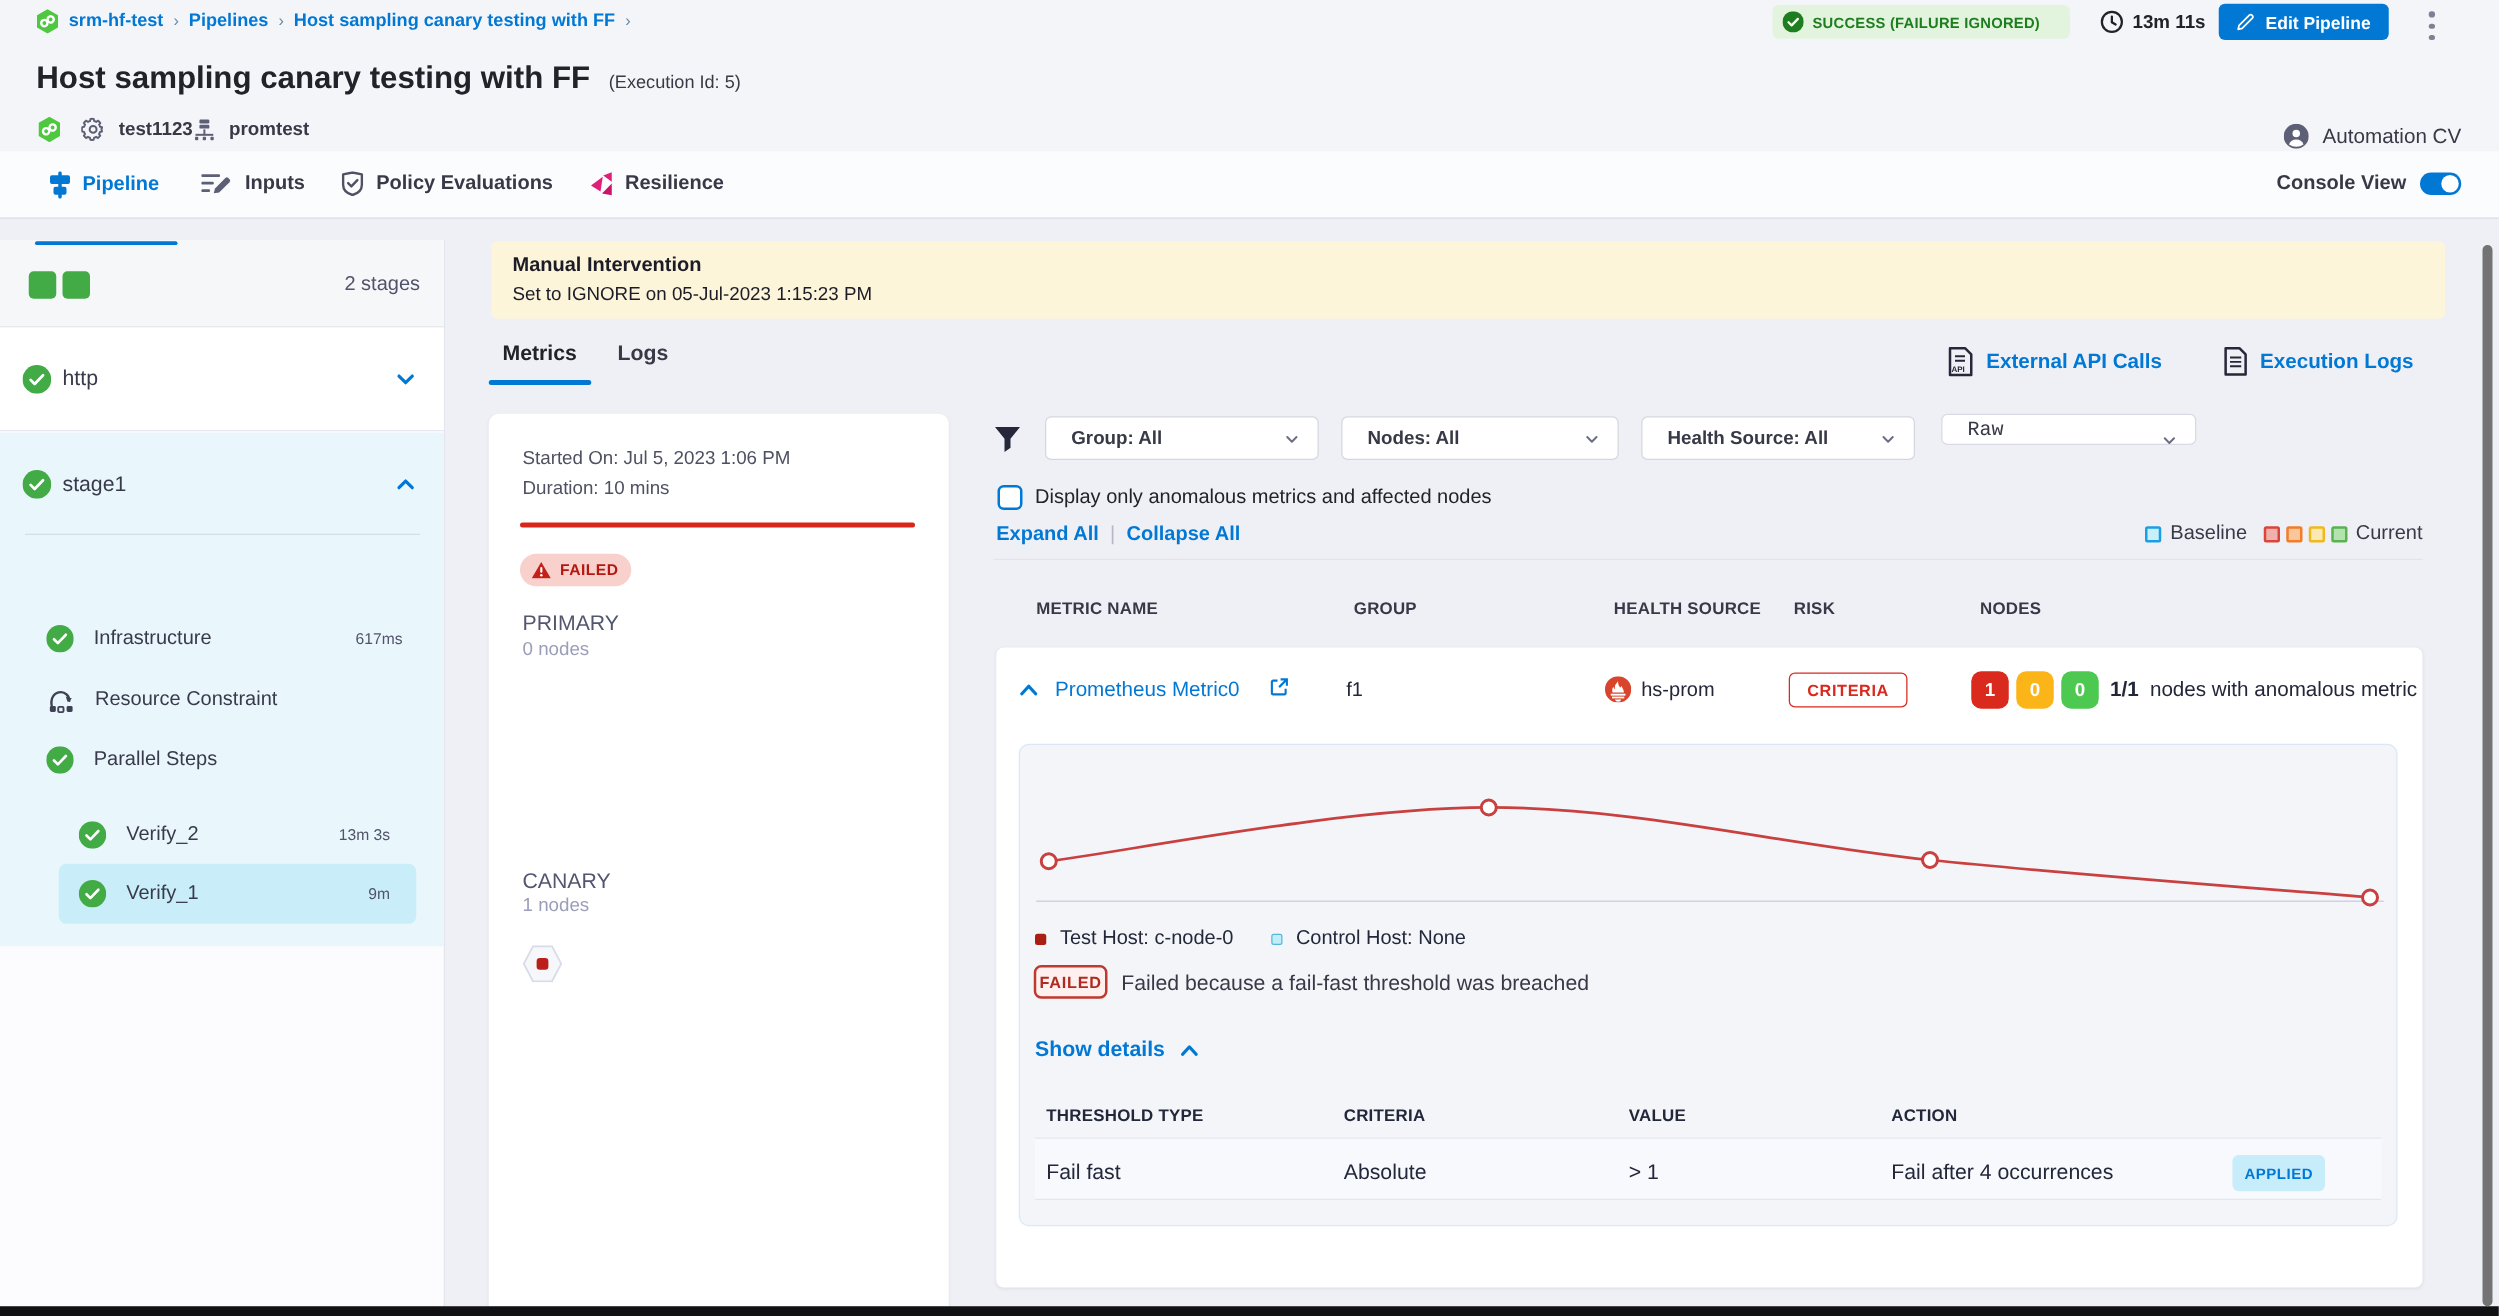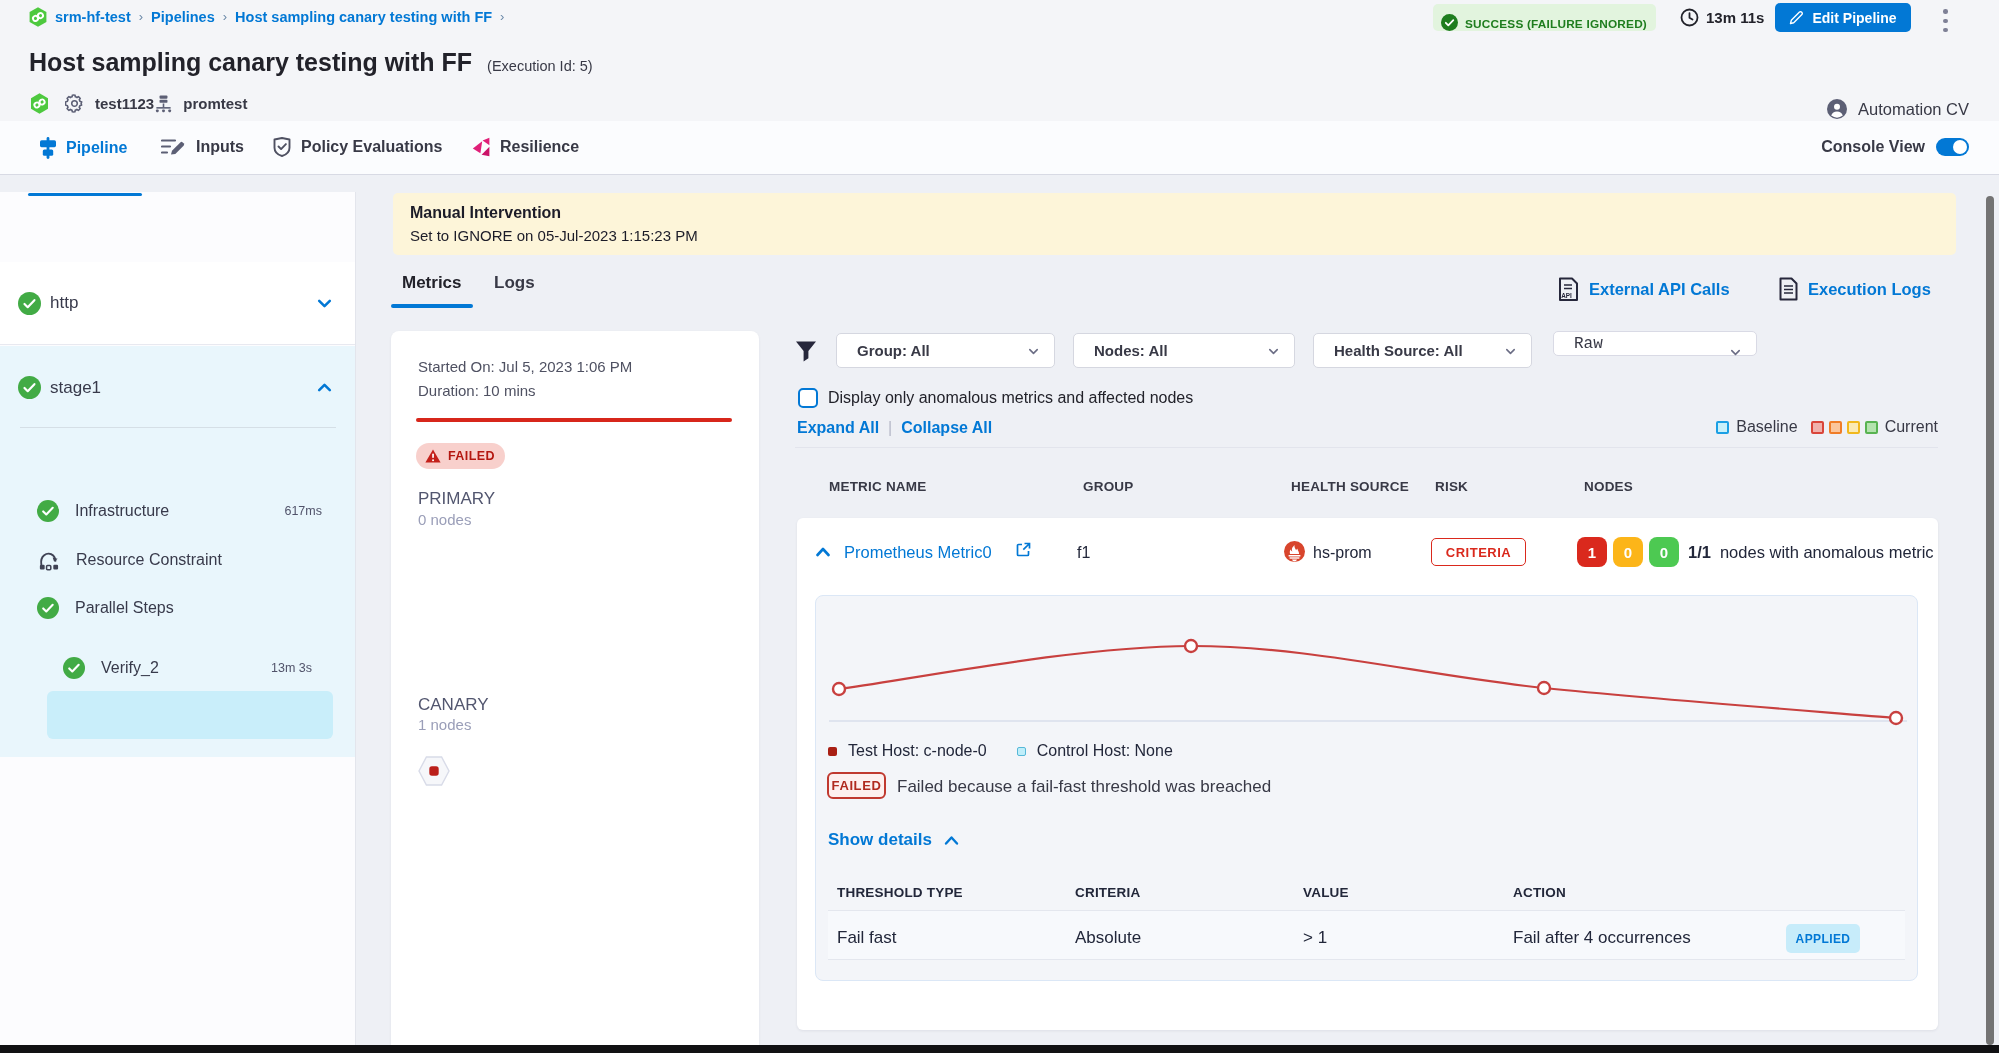--- a/index.html
+++ b/index.html
@@ -9,21 +9,21 @@
 
 
 #header { position:absolute; left:0; top:0; width:1999px; height:136px; background:#f4f5f8; border-bottom:1px solid #dcdee8; }
 #crumbs { position:absolute; left:29px; top:7px; height:19px; display:flex; align-items:center; font-size:14.5px; font-weight:bold; color:#0278d5; }
 #crumbs .sep { color:#6b89a8; margin:0 8px; font-weight:normal; font-size:13px; }
 #title { position:absolute; left:29px; top:48px; font-size:25px; font-weight:bold; color:#22222a; }
 #title span { font-size:14.5px; font-weight:normal; color:#383946; margin-left:8px; }
 #metarow { position:absolute; left:30px; top:92px; height:22px; display:flex; align-items:center; font-size:15px; font-weight:bold; color:#383946; }
 
 #statusrow { position:absolute; left:0; top:0; width:1999px; height:36px; }
-.pill-success { position:absolute; right:343px; top:4px; background:#e2f4de; border-radius:5px; height:27px; display:flex; align-items:flex-end; padding:0 9px 0 8px; }
+.pill-success { position:absolute; right:343px; top:4px; background:#e2f4de; border-radius:5px; height:27px; display:flex; align-items:center; padding:0 24px 0 8px; }
 .pill-success .txt { color:#1e7d1e; font-weight:bold; font-size:11.8px; letter-spacing:.2px; margin-left:7px; }
 #duration { position:absolute; left:1680px; top:8px; display:flex; align-items:center; font-weight:bold; font-size:15px; color:#22222a; }
 #editbtn { position:absolute; left:1775px; top:3px; width:136px; background:#0278d5; color:#fff; height:29px; border-radius:5px; display:flex; align-items:center; justify-content:center; font-size:14px; font-weight:bold; }
 #dots { position:absolute; left:1943px; top:7px; display:flex; flex-direction:column; align-items:center; }
 #dots i { width:4.5px; height:4.5px; border-radius:50%; background:#7e8096; margin:2.4px 0; }
 #user { position:absolute; right:30px; top:99px; display:flex; align-items:center; font-size:16.5px; color:#383946; }
 
 
 #tabbar { position:absolute; left:0; top:121px; width:1999px; height:54px; background:#fbfcfe; border-bottom:1px solid #d8dae4; }
 .toptab { position:absolute; top:16px; display:flex; align-items:center; font-size:16px; font-weight:bold; color:#383946; }
@@ -227,20 +227,25 @@
         </g>
       </svg>
     Resilience
   </div>
   <div id="consoleview">Console View <div class="toggle">
         <i></i>
       </div></div>
 </div>
 <div id="pipeunderline"></div>
 <div id="sidebar">
+  <div id="sb-head">
+    <div class="sq" style="left:23px"></div>
+    <div class="sq" style="left:50px"></div>
+    <div class="cnt">2 stages</div>
+  </div>
   <div class="sb-row" id="row-http">
     <svg width="23" height="23" viewBox="0 0 22 22">
         <circle cx="11" cy="11" r="11" fill="#42ab45"></circle>
         <path d="M6.2 11.4l3.1 3.1 6.4-6.7" stroke="#fff" stroke-width="2.1" fill="none" stroke-linecap="round" stroke-linejoin="round"></path>
       </svg>
     <span class="nm">http</span>
     <svg class="chev" width="17" height="17" viewBox="0 0 16 16">
         <path d="M3 5.5l5 5 5-5" stroke="#0278d5" stroke-width="2.4" fill="none" stroke-linecap="round" stroke-linejoin="round"></path>
       </svg>
   </div>
@@ -282,20 +287,28 @@
         </svg>
       <span class="nm">Parallel Steps</span>
     </div>
     <div class="step sub" style="top:298px">
       <svg width="22" height="22" viewBox="0 0 22 22">
           <circle cx="11" cy="11" r="11" fill="#42ab45"></circle>
           <path d="M6.2 11.4l3.1 3.1 6.4-6.7" stroke="#fff" stroke-width="2.1" fill="none" stroke-linecap="round" stroke-linejoin="round"></path>
         </svg>
       <span class="nm">Verify_2</span>
         <span class="tm" style="right:43px">13m 3s</span>
+    </div>
+    <div class="step sub" style="top:345px">
+      <svg width="22" height="22" viewBox="0 0 22 22">
+          <circle cx="11" cy="11" r="11" fill="#42ab45"></circle>
+          <path d="M6.2 11.4l3.1 3.1 6.4-6.7" stroke="#fff" stroke-width="2.1" fill="none" stroke-linecap="round" stroke-linejoin="round"></path>
+        </svg>
+      <span class="nm">Verify_1</span>
+        <span class="tm" style="right:43px">9m</span>
     </div>
   </div>
 </div>
 
 <div id="banner">
   <b>Manual Intervention</b>
   <div>Set to IGNORE on 05-Jul-2023 1:15:23 PM</div>
 </div>
 
 <div id="mtab" style="left:402px">Metrics</div>

